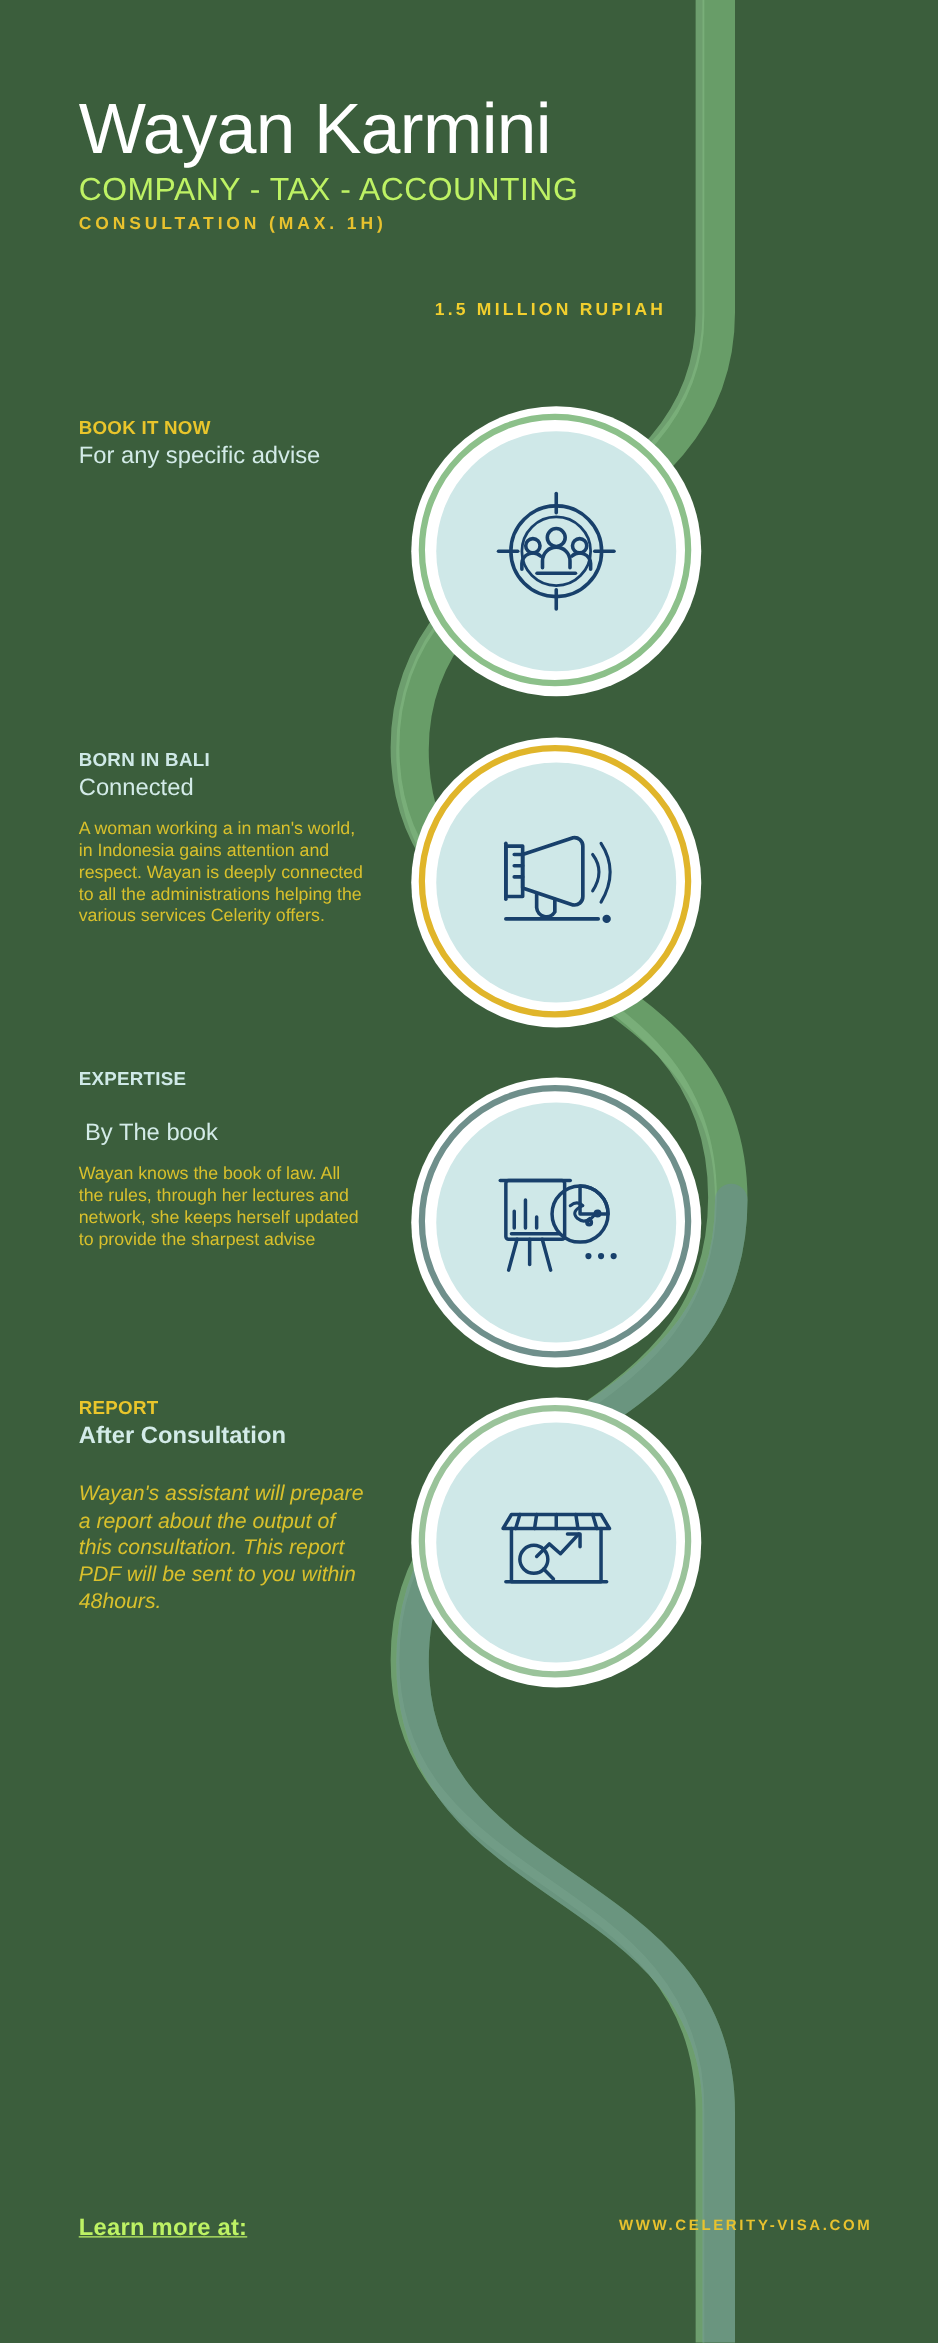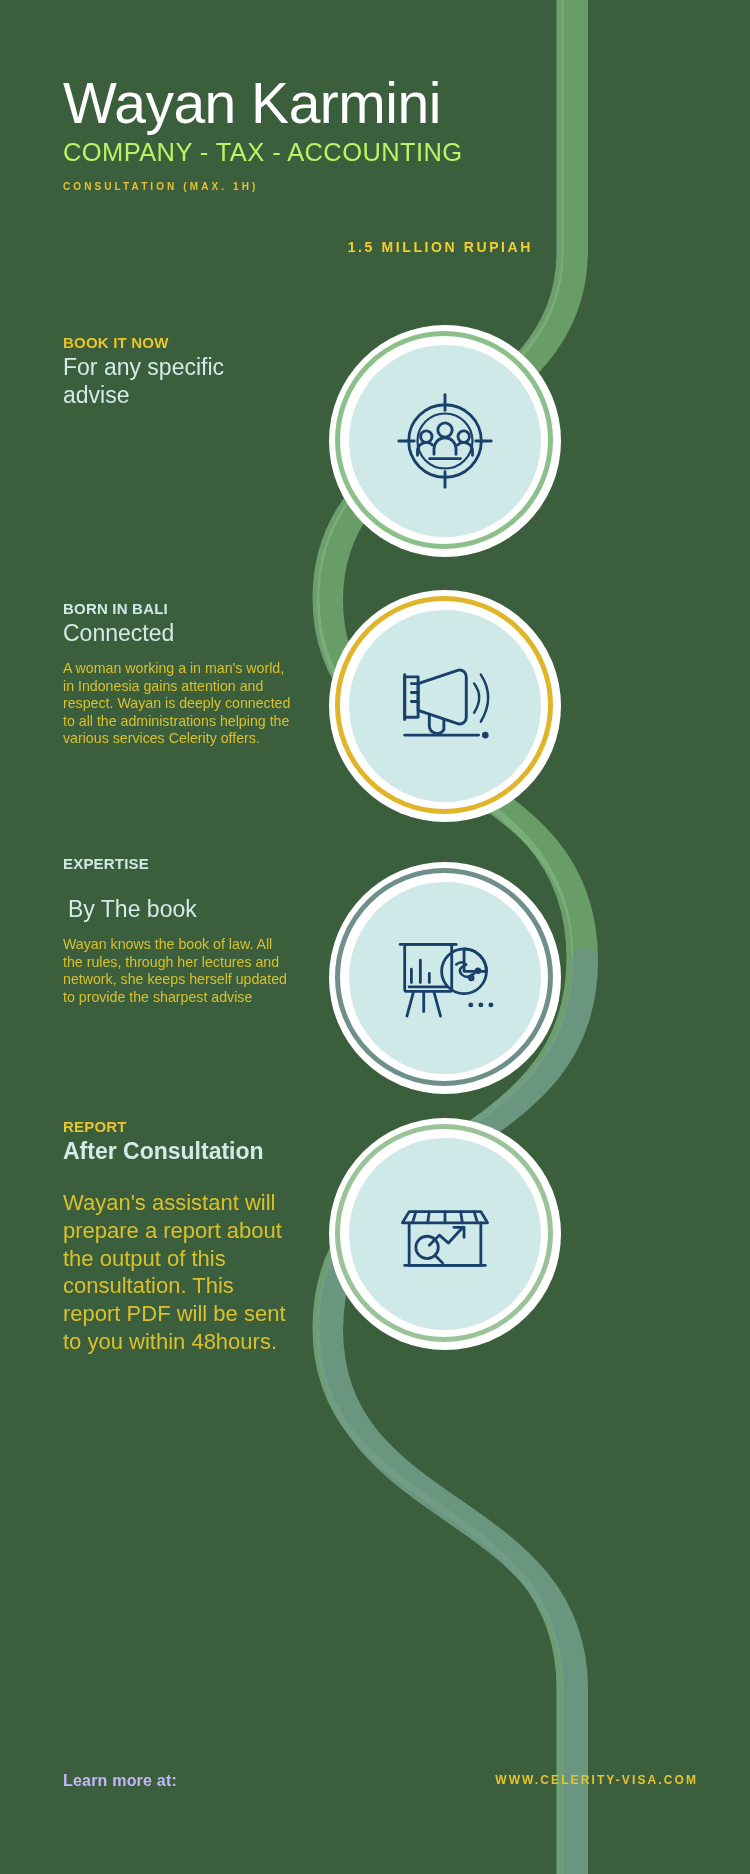--- a/index.html
+++ b/index.html
@@ -18,61 +18,61 @@
   .header{position:absolute;left:63px;top:74px;width:470px;}
   .title{
     font-size:57px;line-height:1.02;color:#ffffff;font-weight:400;
     letter-spacing:-0.5px;white-space:nowrap;
   }
   .subtitle{
     margin-top:6px;font-size:25.5px;color:#bef264;font-weight:400;
     letter-spacing:0.4px;white-space:nowrap;
   }
   .consult{
-    margin-top:14px;font-size:10px;color:#e8c22e;font-weight:700;
+    margin-top:3px;font-size:14px;color:#e8c22e;font-weight:700;
     letter-spacing:3.1px;white-space:nowrap;
   }
   .price{
     margin-top:17px;font-size:14px;color:#f2cf2e;font-weight:700;
     letter-spacing:2.6px;text-align:right;white-space:nowrap;
     padding-right:48px;
   }
 
   
   .section{position:absolute;left:63px;width:232px;}
   .kicker{font-size:15px;font-weight:700;letter-spacing:0.2px;line-height:1.15;}
   .kicker.yellow{color:#e9c52b;}
   .kicker.pale{color:#cfe9e7;}
   .headline{
-    font-size:23px;font-weight:400;color:#d3ebe8;line-height:1.22;margin-top:2px;
+    font-size:19px;font-weight:400;color:#d3ebe8;line-height:1.22;margin-top:2px;
   }
   .headline.bold{font-weight:700;}
   .body{
     font-size:14.2px;line-height:1.23;color:#d9c02c;margin-top:13px;font-weight:400;
   }
-  .body.big{font-size:22px;line-height:1.26;}
+  .body.big{font-size:17px;line-height:1.26;font-style:italic;}
 
   
   .circle-wrap{position:absolute;}
   .circle-outer{
     position:absolute;border-radius:50%;background:#ffffff;
   }
   .circle-ring{
     position:absolute;border-radius:50%;border-style:solid;background:transparent;
   }
   .circle-inner{
     position:absolute;border-radius:50%;background:#cfe8e8;
     display:flex;align-items:center;justify-content:center;
   }
   .circle-inner svg{display:block;}
 
   
   .footer-learn{
-    position:absolute;left:63px;top:1772px;font-size:16px;color:#c4b5fd;
-    font-weight:700;letter-spacing:0.2px;white-space:nowrap;
+    position:absolute;left:63px;top:1772px;font-size:19px;color:#bef264;
+    font-weight:700;letter-spacing:0.2px;white-space:nowrap;text-decoration:underline;
   }
   .footer-url{
     position:absolute;right:52px;top:1773px;font-size:12px;color:#e8c22e;
     font-weight:700;letter-spacing:2.1px;white-space:nowrap;
   }
 </style>
 </head>
 <body>
 
 <div id="page">

